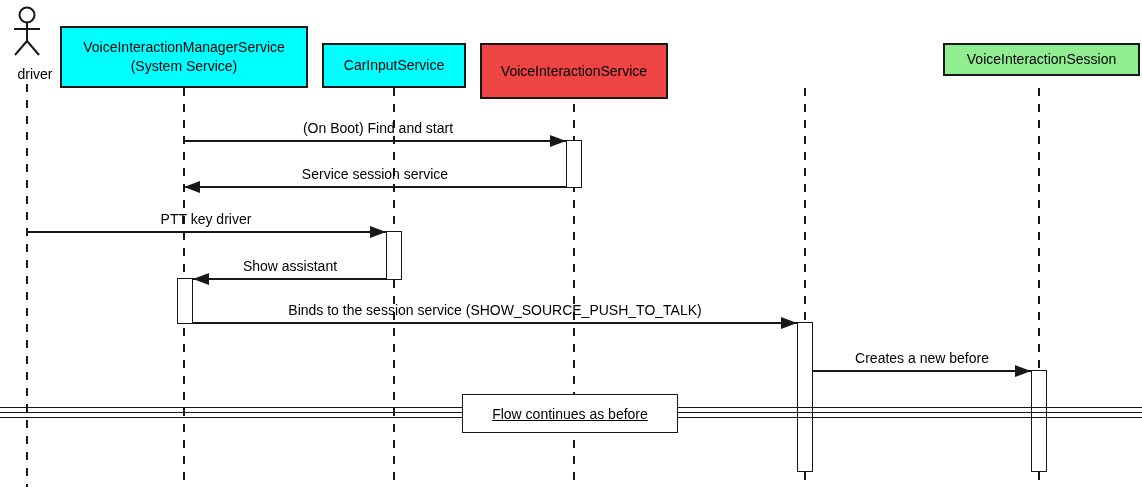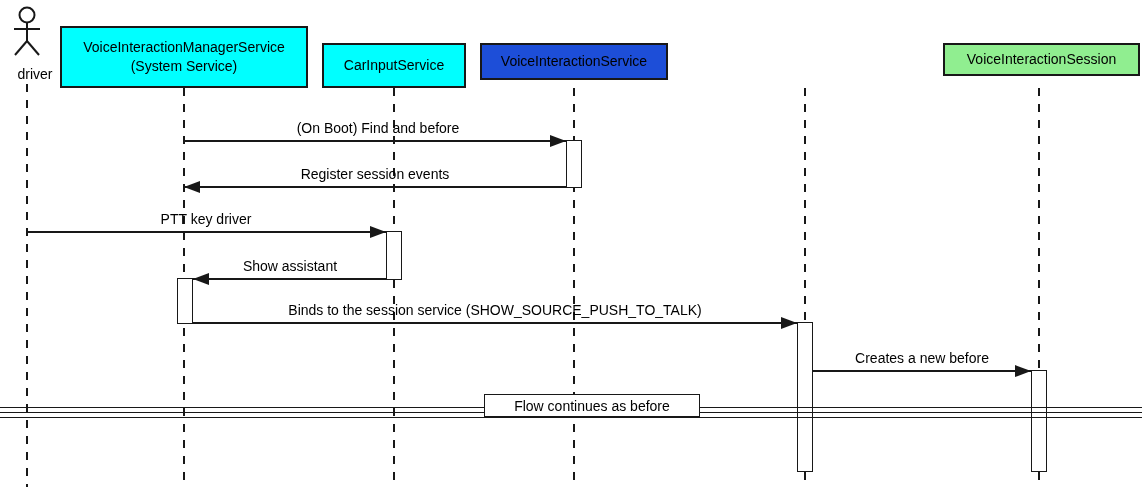--- a/index.html
+++ b/index.html
@@ -129,34 +129,34 @@
     <line x1="19" y1="17.5" x2="19" y2="36" stroke="#181818" stroke-width="2"></line>
     <line x1="6" y1="24" x2="32" y2="24" stroke="#181818" stroke-width="2"></line>
     <line x1="19" y1="36" x2="7" y2="50" stroke="#181818" stroke-width="2"></line>
     <line x1="19" y1="36" x2="31" y2="50" stroke="#181818" stroke-width="2"></line>
   </svg>
   <div class="actor-label" style="left:0px; top:66px; width:54px;padding-left:8px;">driver</div>
 
   <div class="pbox" style="left: 60px; top: 26px; width: 248px; height: 62px; background-color: rgb(0, 255, 255);">VoiceInteractionManagerService
 (System Service)</div>
   <div class="pbox" style="left: 322px; top: 43px; width: 144px; height: 45px; background-color: rgb(0, 255, 255);">CarInputService</div>
-  <div class="pbox" style="left: 480px; top: 43px; width: 188px; height: 37px; background-color: #1d4ed8;">VoiceInteractionService</div>
+  <div class="pbox" style="left: 480px; top: 43px; width: 188px; height: 56px; background-color: #ef4444;">VoiceInteractionService</div>
   <div class="pbox" style="left: 943px; top: 43px; width: 197px; height: 33px; background-color: rgb(144, 238, 144);">VoiceInteractionSession</div>
 
   <div class="activation" style="left:566px; top:140px; height:48px;"></div>
   <div class="activation" style="left:386px; top:231px; height:49px;"></div>
   <div class="activation" style="left:177px; top:278px; height:46px;"></div>
   <div class="activation" style="left:797px; top:322px; height:150px;"></div>
   <div class="activation" style="left:1031px; top:370px; height:102px;"></div>
 
-  <div class="msg-label" style="left:378px; top:120px;">(On Boot) Find and before</div>
+  <div class="msg-label" style="left:378px; top:120px;">(On Boot) Find and start</div>
   <div class="msg-line" style="left:184px; top:140.2px; width:382px;"></div>
   <div class="arrow-right" style="left:550px; top:135px;"></div>
 
-  <div class="msg-label" style="left:375px; top:166px;">Register session events</div>
+  <div class="msg-label" style="left:375px; top:166px;">Service session service</div>
   <div class="msg-line" style="left:184px; top:186.2px; width:382px;"></div>
   <div class="arrow-left" style="left:184px; top:181px;"></div>
 
   <div class="msg-label" style="left:206px; top:211px;">PTT key driver</div>
   <div class="msg-line" style="left:27px; top:231.2px; width:359px;"></div>
   <div class="arrow-right" style="left:370px; top:226px;"></div>
 
   <div class="msg-label" style="left:290px; top:258px;">Show assistant</div>
   <div class="msg-line" style="left:193px; top:278.2px; width:193px;"></div>
   <div class="arrow-left" style="left:193px; top:273px;"></div>
@@ -165,15 +165,15 @@
   <div class="msg-line" style="left:193px; top:322.2px; width:604px;"></div>
   <div class="arrow-right" style="left:781px; top:317px;"></div>
 
   <div class="msg-label" style="left:922px; top:350px;">Creates a new before</div>
   <div class="msg-line" style="left:813px; top:370.2px; width:218px;"></div>
   <div class="arrow-right" style="left:1015px; top:365px;"></div>
 
   <div class="divider-line" style="top:406.5px;"></div>
   <div class="divider-line" style="top:411.5px;"></div>
   <div class="divider-line" style="top:416.5px;"></div>
-  <div class="divider-box" style="left:484px; top:394px; width:216px; height:23px;">Flow continues as before</div>
+  <div class="divider-box" style="left:462px; top:394px; width:216px; height:39px;text-decoration:underline;">Flow continues as before</div>
 
 </div>
 
 </body></html>

